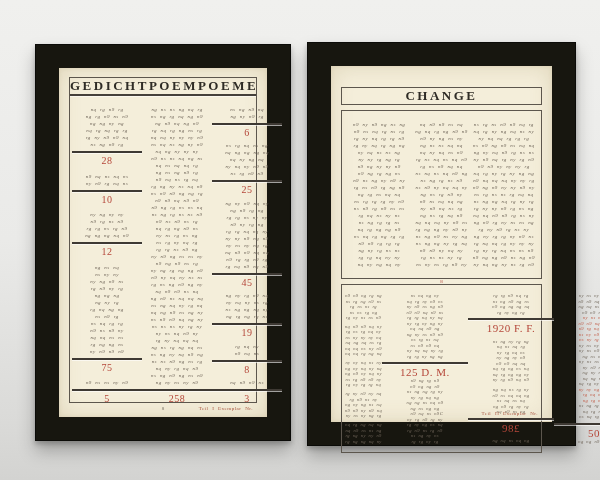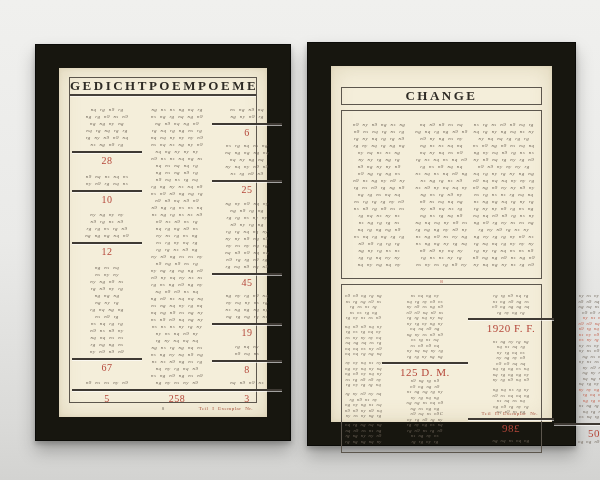--- a/index.html
+++ b/index.html
@@ -104,21 +104,21 @@
                 <div class="mrow">ng ny rg</div>
                 <div class="mrow">rg nq ng ng</div>
                 <div class="mrow">ns n9 rg</div>
                 <div class="mrow">ns nq rg rg</div>
                 <div class="mrow">n9 ns n9 ny</div>
                 <div class="mrow">nq nq ns ns</div>
                 <div class="mrow">rg ng ng ns</div>
                 <div class="mrow">ny n9 n9 n9</div>
                 <div class="numline">
                   <div class="rule"></div>
-                  <div class="rednum">67</div>
+                  <div class="rednum">75</div>
                 </div>
               </div>
               <div class="group">
                 <div class="mrow">n9 ns ns ny n9</div>
                 <div class="numline">
                   <div class="rule"></div>
                   <div class="rednum">5</div>
                 </div>
               </div>
             </div>

